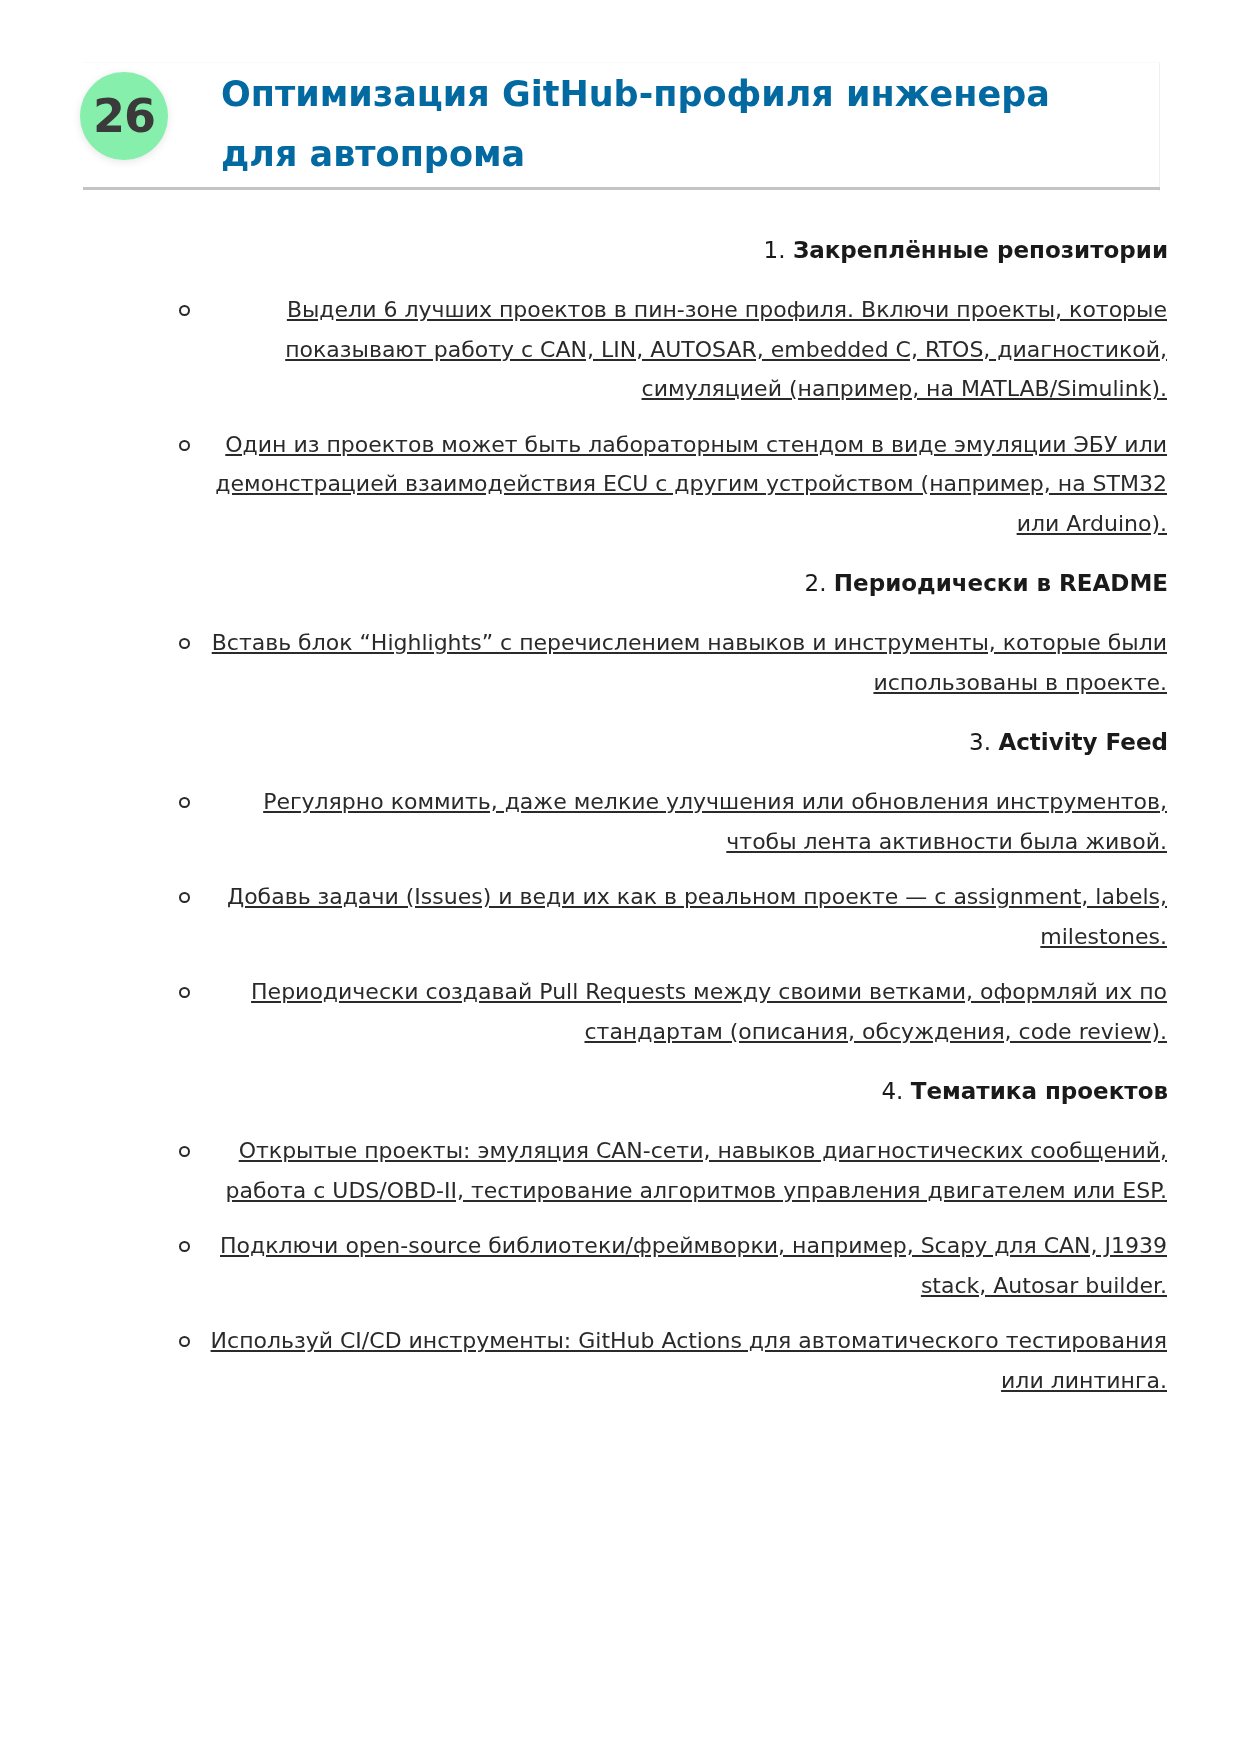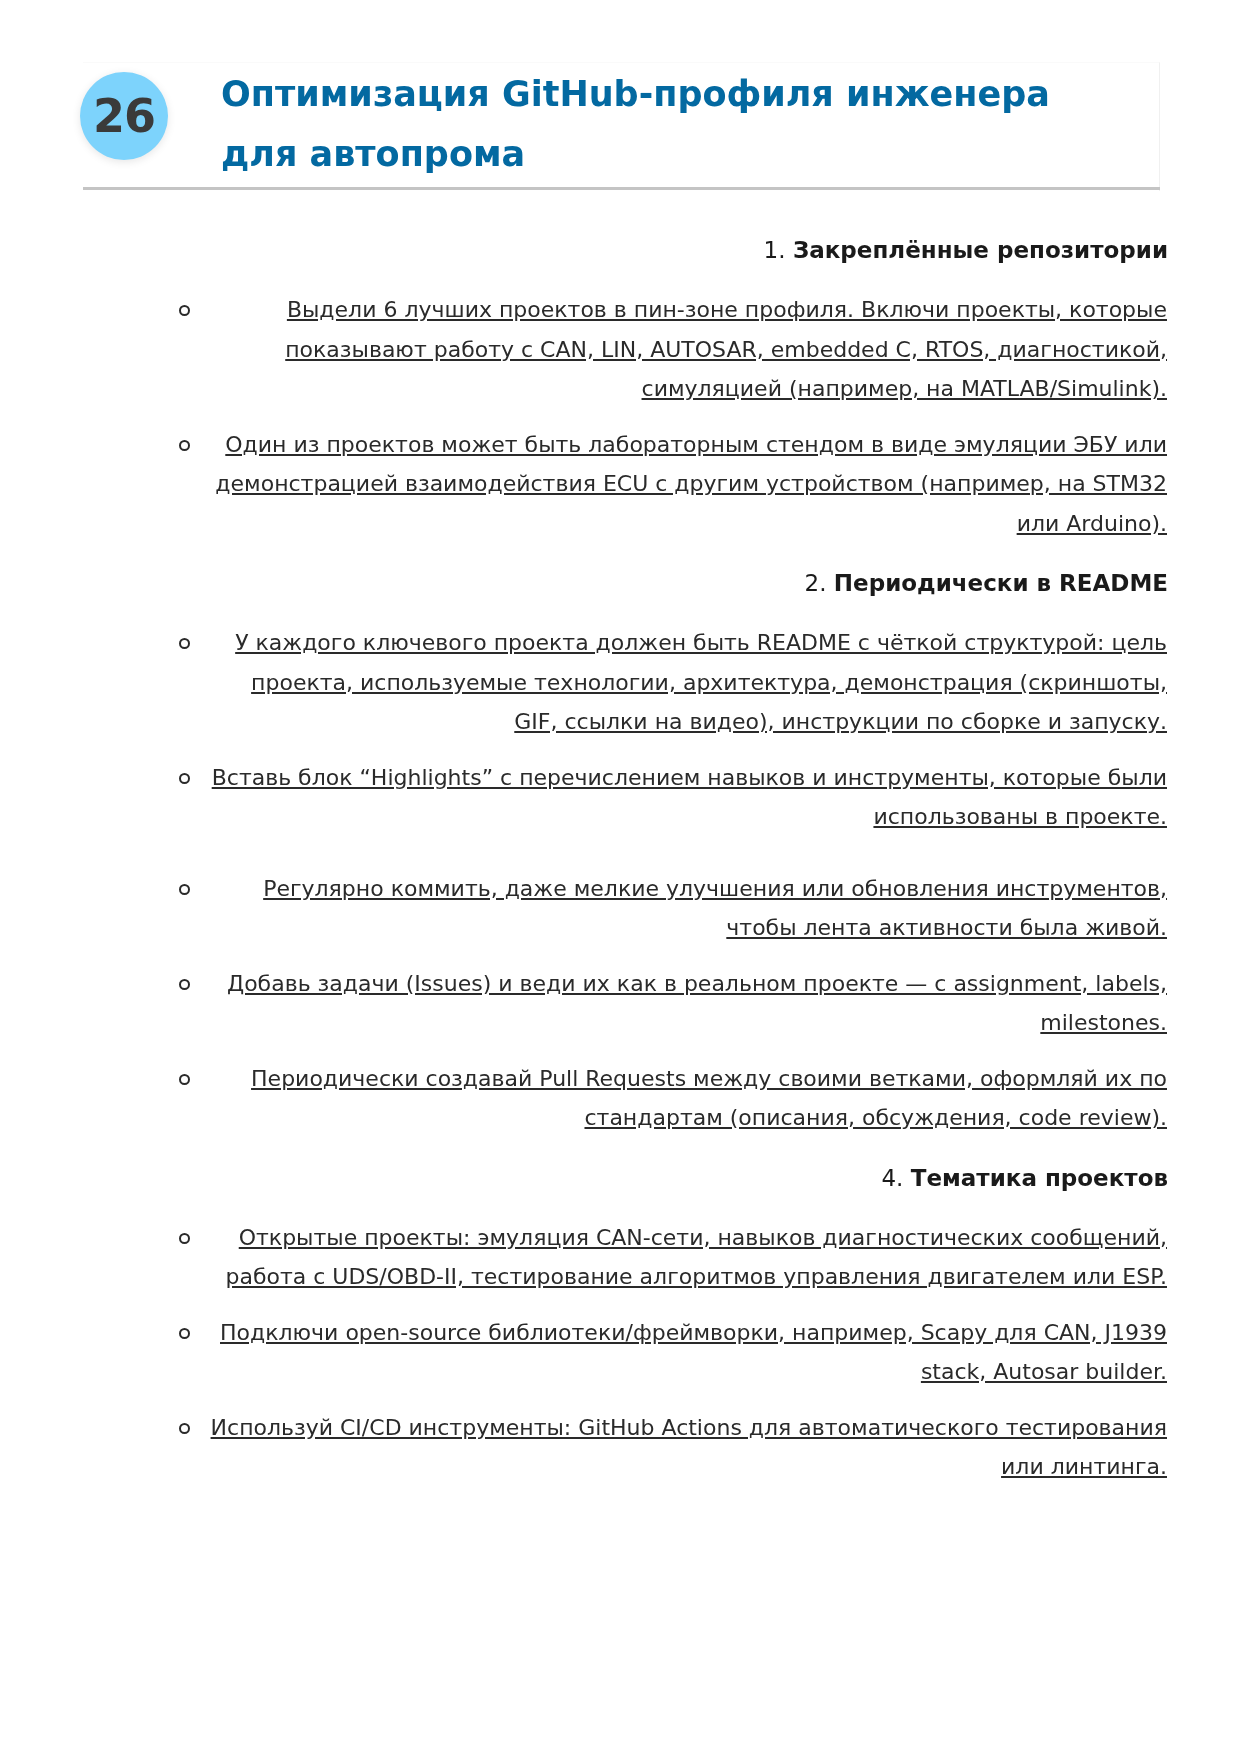--- a/index.html
+++ b/index.html
@@ -33,21 +33,21 @@
       height: 3px;
       background: #c4c4c4;
     }
     .badge {
       position: absolute;
       left: 80px;
       top: 72px;
       width: 88px;
       height: 88px;
       border-radius: 50%;
-      background: #7dd3fc;
+      background: #86efac;
       box-shadow: 0 2px 8px rgba(0,0,0,0.10);
       display: flex;
       align-items: center;
       justify-content: center;
       font-family: "DejaVu Sans", sans-serif;
       font-weight: bold;
       font-size: 46px;
       color: #3a3a3a;
       letter-spacing: -1px;
     }
@@ -148,31 +148,31 @@
   </div>
 
   <div class="section">
     <div class="section-heading">
       <span class="num">2.</span>
       <span class="label">Периодически в README</span>
     </div>
     <ul class="bullets">
       <li class="bullet">
         <span class="marker"></span>
-        <span>У каждого ключевого проекта должен быть README с чёткой структурой: цель проекта, используемые технологии, архитектура, демонстрация (скриншоты, GIF, ссылки на видео), инструкции по сборке и запуску.</span>
-      </li>
-      <li class="bullet">
-        <span class="marker"></span>
         <span>Вставь блок “Highlights” с перечислением навыков и инструменты, которые были использованы в проекте.</span>
       </li>
     </ul>
     <div class="gap-after"></div>
   </div>
 
   <div class="section">
+    <div class="section-heading">
+      <span class="num">3.</span>
+      <span class="label">Activity Feed</span>
+    </div>
     <ul class="bullets">
       <li class="bullet">
         <span class="marker"></span>
         <span>Регулярно коммить, даже мелкие улучшения или обновления инструментов, чтобы лента активности была живой.</span>
       </li>
       <li class="bullet">
         <span class="marker"></span>
         <span>Добавь задачи (Issues) и веди их как в реальном проекте — с assignment, labels, milestones.</span>
       </li>
       <li class="bullet">

